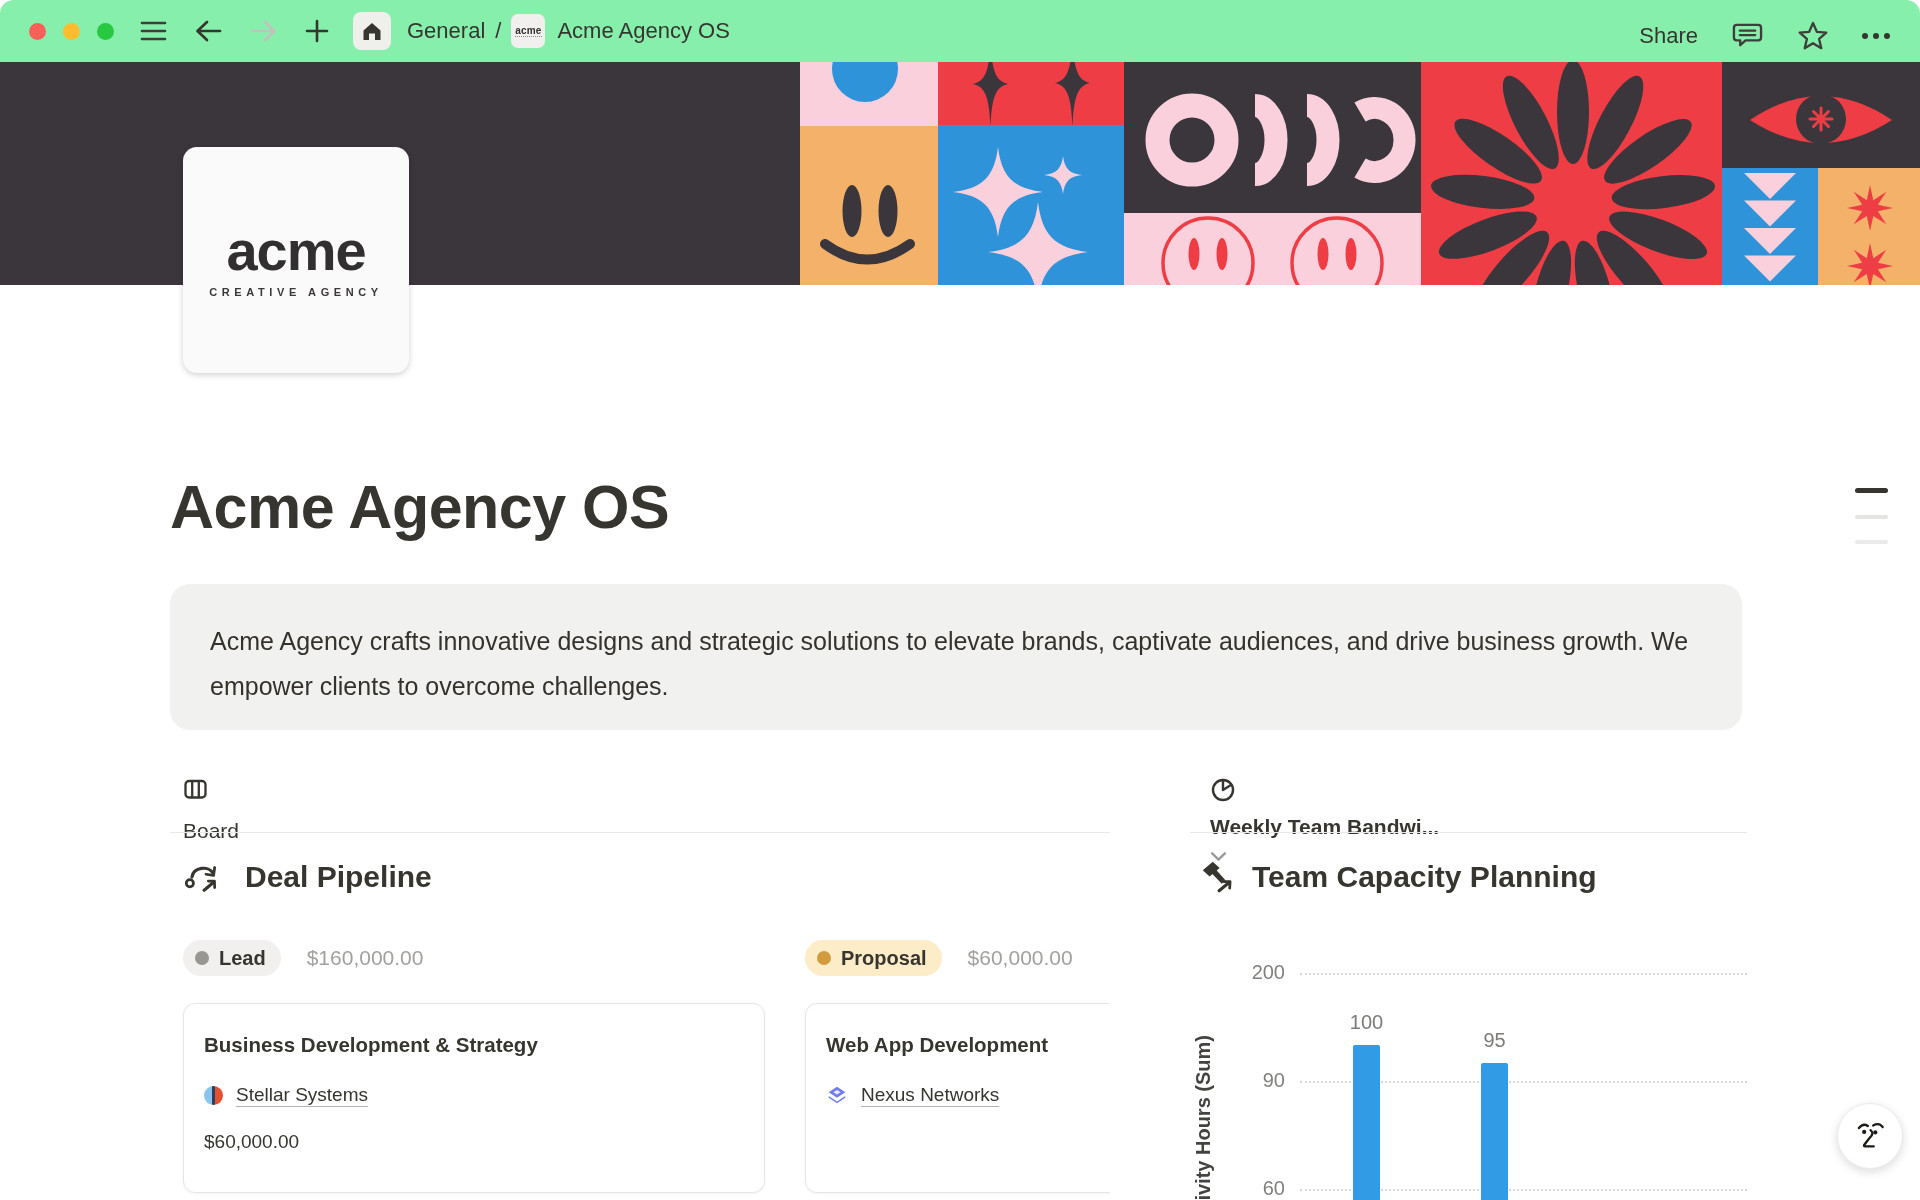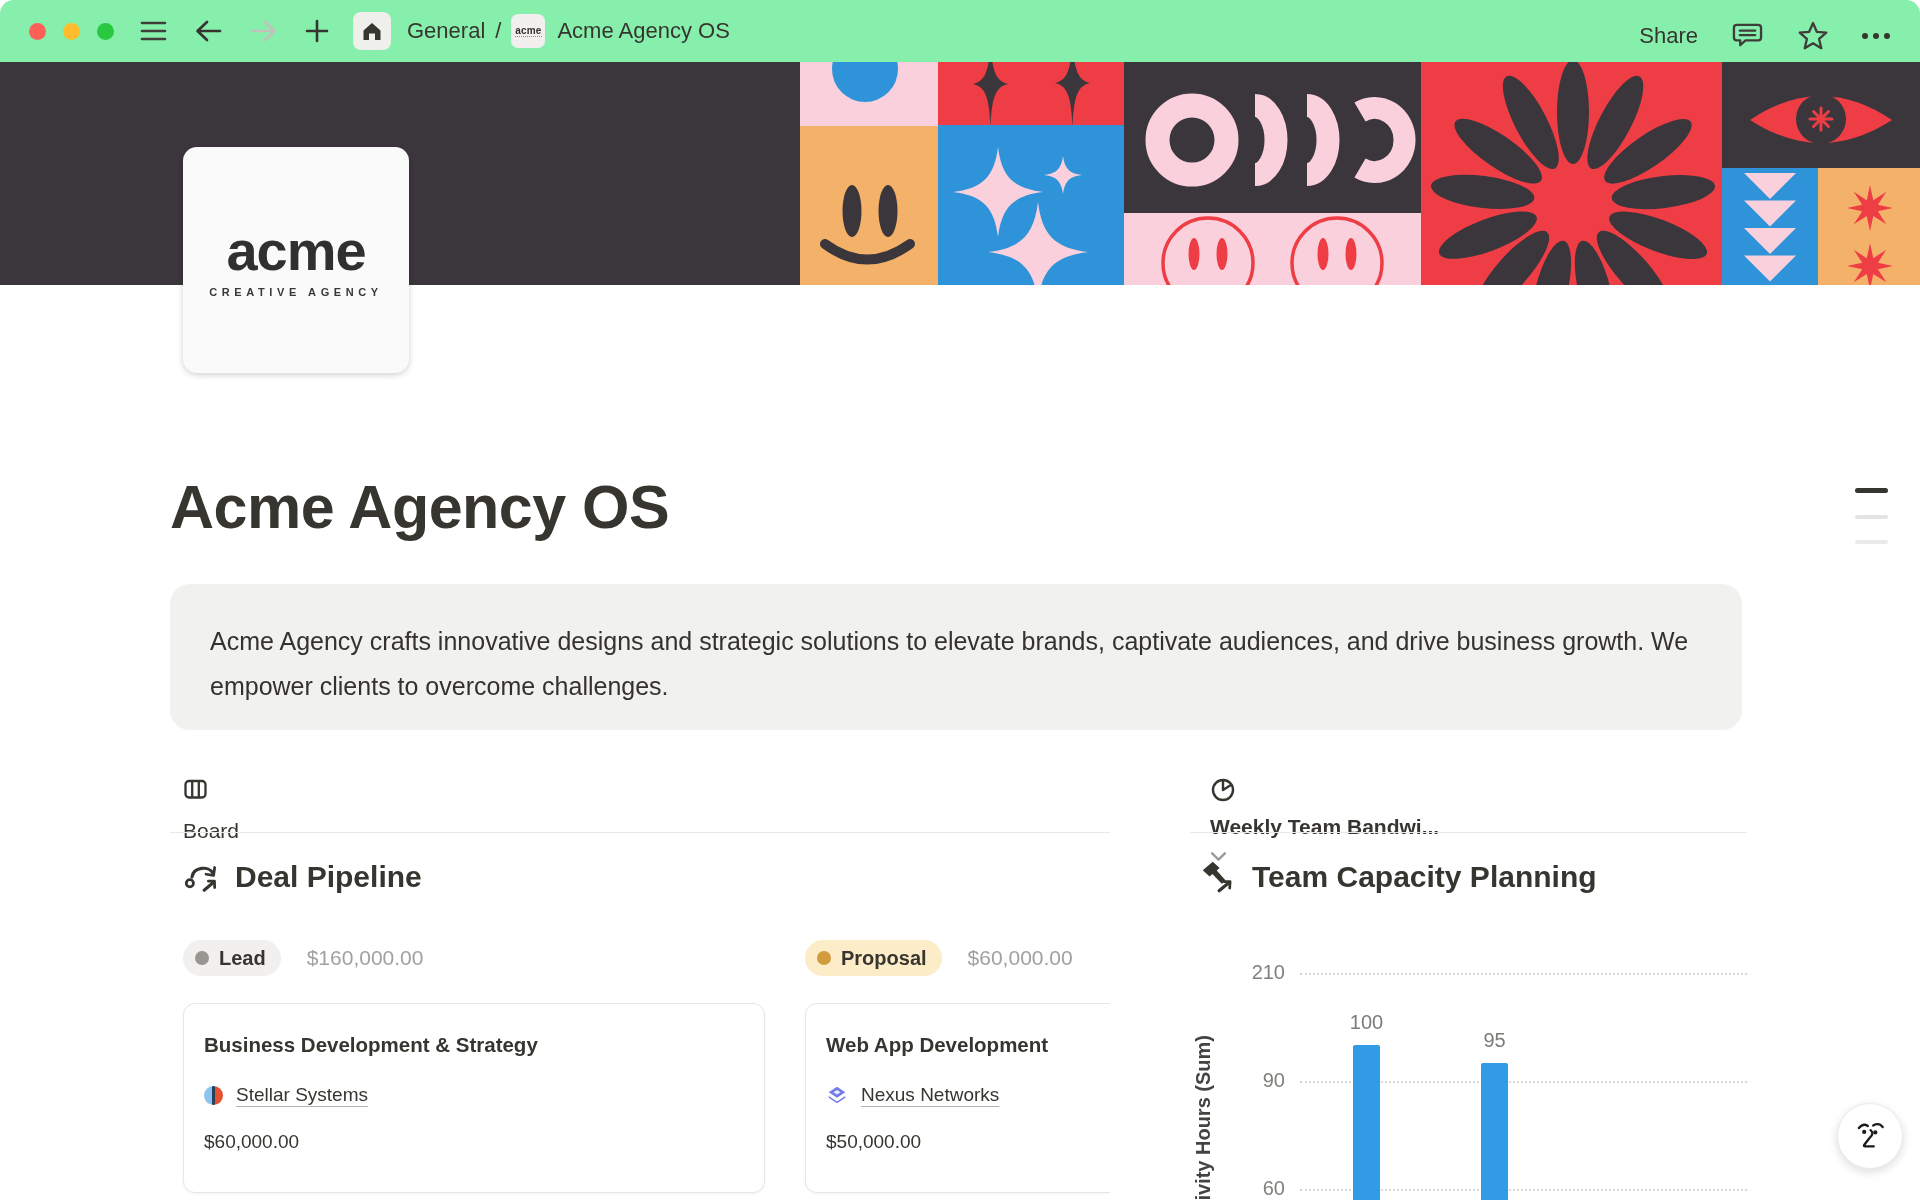--- a/index.html
+++ b/index.html
@@ -68,21 +68,21 @@
     font-size: 25px; line-height: 45px; color: #35322e;
   }
   
   .board-col { position: absolute; left: 170px; top: 770px; width: 940px; height: 430px; overflow: hidden; }
   .chart-col { position: absolute; left: 1190px; top: 770px; width: 557px; height: 430px; }
   .view-header { position: absolute; top: 7px; left: 13px; display: flex; align-items: flex-start; gap: 17px; flex-direction: column; }
   .chart-col .view-header { left: 20px; gap: 12px; }
   .view-label { font-size: 21px; font-weight: 500; color: #37352f; }
   .view-label.bold { font-weight: 700; }
   .col-divider { position: absolute; top: 62px; left: 0; right: 0; height: 1px; background: #e9e9e7; }
-  .section-heading { position: absolute; top: 88px; left: 13px; display: flex; align-items: center; gap: 14px; }
+  .section-heading { position: absolute; top: 88px; left: 13px; display: flex; align-items: center; gap: 24px; }
   .chart-col .section-heading { left: 8px; gap: 16px; }
   .section-heading h2 { font-size: 30px; font-weight: 700; color: #37352f; }
   
   .group-header { position: absolute; top: 170px; display: flex; align-items: center; }
   .g0 { left: 13px; } .g1 { left: 635px; }
   .pill { display: inline-flex; align-items: center; gap: 10px; height: 36px; padding: 0 15px 0 12px; border-radius: 18px; font-size: 20px; font-weight: 600; color: #37352f; cursor: pointer; }
   .pill .dot { width: 14px; height: 14px; border-radius: 50%; }
   .pill-lead { background: var(--lead-bg, #f1f0ef); } .pill-lead .dot { background: var(--lead-dot, #979690); }
   .pill-proposal { background: var(--proposal-bg, #fdecc8); } .pill-proposal .dot { background: var(--proposal-dot, #d19b3e); }
   .group-sum { margin-left: 26px; font-size: 21px; color: #a3a19e; white-space: nowrap; }
@@ -363,21 +363,20 @@
     <div class="card c1">
       <div class="card-title">Web App Development</div>
       <div class="card-client">
         <svg width="22" height="22" viewBox="0 0 24 24">
           <path d="M12 3 L21 9 L12 15 L3 9 Z" fill="#6f7bea"></path>
           <path d="M3 13 L12 19 L21 13 L21 15 L12 21 L3 15 Z" fill="#6f7bea"></path>
           <path d="M8 9 L12 6.5 L16 9 L12 11.5 Z" fill="#fff" opacity="0.85"></path>
         </svg>
         <span class="client-link">Nexus Networks</span>
       </div>
-      <div class="card-amount">$50,000.00</div>
     </div>
   </section>
 
   <section class="chart-col">
     <div class="view-header">
       <svg width="26" height="26" viewBox="0 0 26 26">
         <circle cx="13" cy="13" r="10" fill="none" stroke="#37352f" stroke-width="2.4"></circle>
         <path d="M13 13 V3.2 M13 13 L21.3 7.8" fill="none" stroke="#37352f" stroke-width="2.4" stroke-linecap="round"></path>
       </svg>
       <span class="view-label bold">Weekly Team Bandwi...</span>
@@ -396,21 +395,21 @@
         <path d="M20 31 L29.5 23.2" stroke="#37352f" stroke-width="3" stroke-linecap="round"></path>
         <path d="M24.5 22.3 L30.4 22.4 L30 28.6" fill="none" stroke="#37352f" stroke-width="2.6" stroke-linecap="round" stroke-linejoin="round"></path>
       </svg>
       <h2>Team Capacity Planning</h2>
     </div>
 
     <div class="chart">
       <span class="ylabel">Activity Hours (Sum)</span>
 
     <div class="grid-line" style="top: 33px;"></div>
-        <div class="tick-label" style="top: 21px;">210</div>
+        <div class="tick-label" style="top: 21px;">200</div>
         <div class="grid-line" style="top: 141px;"></div>
         <div class="tick-label" style="top: 129px;">90</div>
         <div class="grid-line" style="top: 249px;"></div>
         <div class="tick-label" style="top: 237px;">60</div>
         <div class="bar" style="left: 163px; top: 105px; height: 185px;"></div>
         <div class="bar-label" style="left: 146.5px; top: 71px;">100</div>
         <div class="bar" style="left: 291px; top: 123px; height: 167px;"></div>
         <div class="bar-label" style="left: 274.5px; top: 89px;">95</div>
       </div>
   </section>

